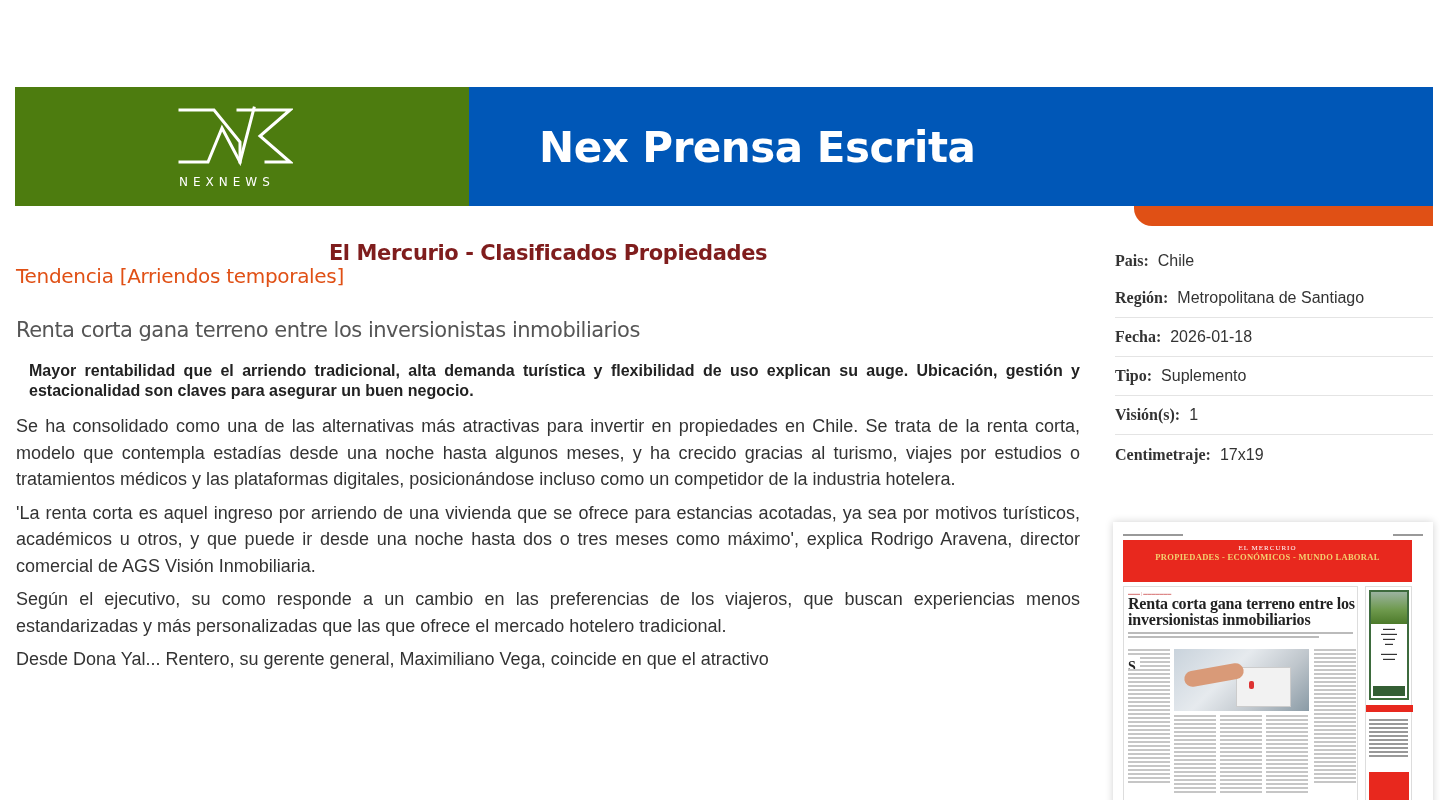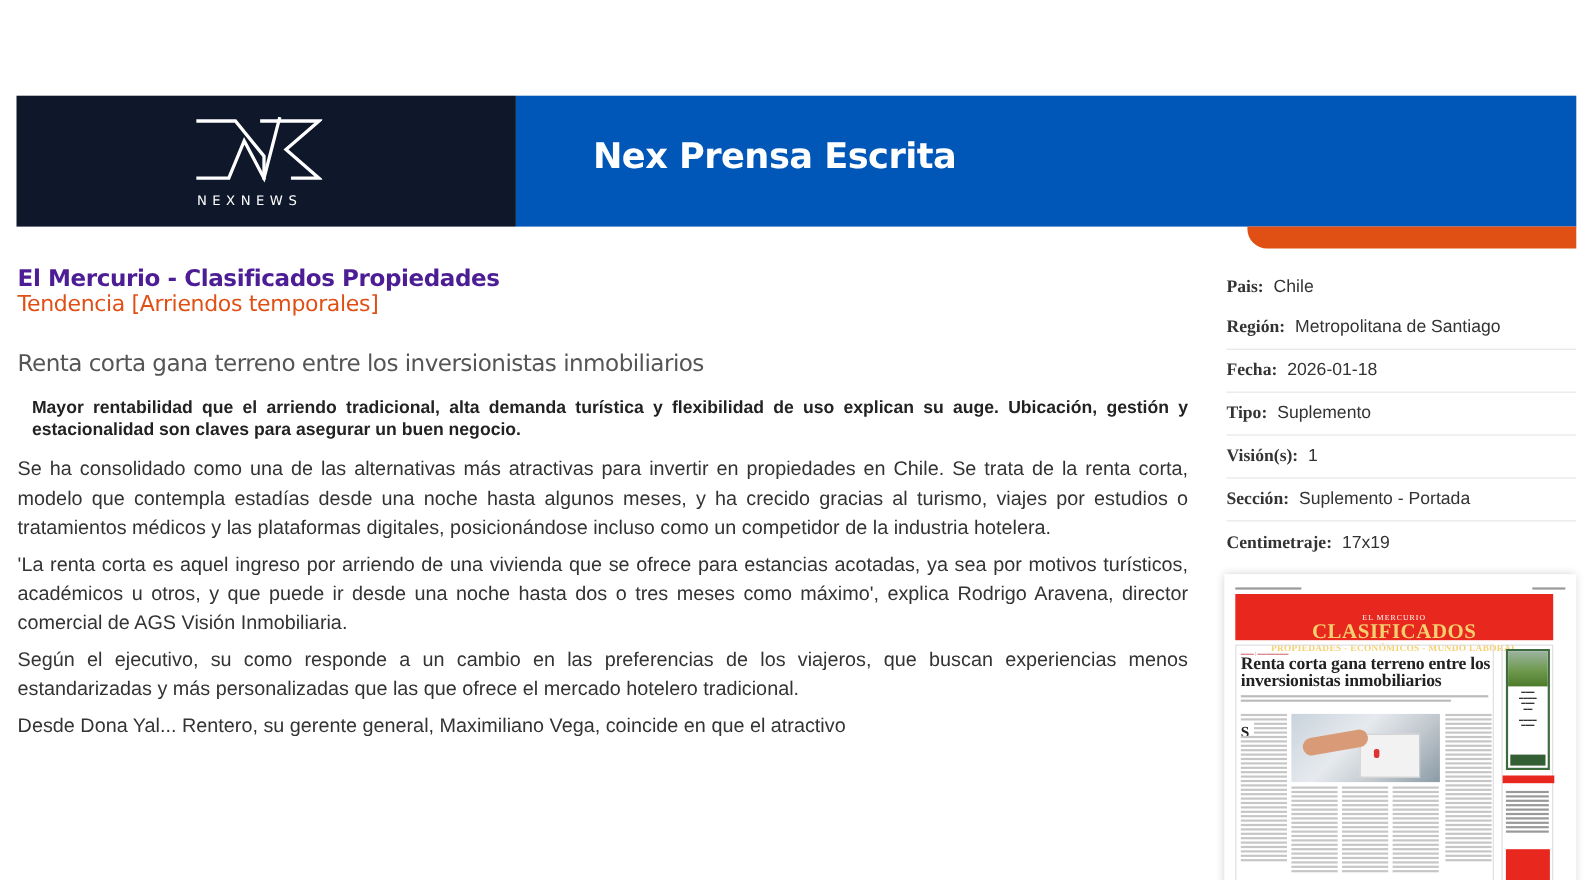--- a/index.html
+++ b/index.html
@@ -1,50 +1,50 @@
 <!DOCTYPE html>
 <html><head>
   <meta charset="utf-8">
   <style>
     * { box-sizing: border-box; margin: 0; padding: 0; }
     html, body { width: 1440px; height: 800px; overflow: hidden; background: #ffffff; }
     body { font-family: "Liberation Sans", sans-serif; color: #333; position: relative; }
 
     
     .header { position: absolute; left: 15px; top: 87px; width: 1418px; height: 119px; display: flex; }
-    .header-logo { width: 454px; height: 119px; background: #0f172a; position: relative; }
+    .header-logo { width: 454px; height: 119px; background: #4d7c0f; position: relative; }
     .header-title-band { flex: 1; height: 119px; background: #0057b7; position: relative; }
-    .header-title { position: absolute; left: 70px; top: 36px; color: #fff; font-family: "DejaVu Sans", sans-serif; font-weight: bold; font-size: 32px; letter-spacing: -0.5px; }
+    .header-title { position: absolute; left: 70px; top: 36px; color: #fff; font-family: "DejaVu Sans", sans-serif; font-weight: bold; font-size: 42px; letter-spacing: -0.5px; }
     .header-tab { position: absolute; left: 1134px; top: 206px; width: 299px; height: 20px; background: #e05015; border-bottom-left-radius: 18px; }
 
     .logo-mark { position: absolute; left: 163px; top: 19px; width: 115px; height: 60px; }
     .logo-word { position: absolute; left: 164px; top: 88px; color: #fff; font-size: 12px; letter-spacing: 5px; font-family: "DejaVu Sans", sans-serif; }
 
     
     .main { position: absolute; left: 16px; top: 240px; width: 1064px; }
-    .source-title { color: #4c1d95; font-family: "DejaVu Sans", sans-serif; font-weight: bold; font-size: 21px; letter-spacing: -0.4px; line-height: 26px; }
+    .source-title { color: #7f1d1d; font-family: "DejaVu Sans", sans-serif; font-weight: bold; font-size: 21px; letter-spacing: -0.4px; line-height: 26px; text-align: center; }
     .source-sub { color: #e05015; font-family: "DejaVu Sans", sans-serif; font-size: 20px; line-height: 20px; letter-spacing: -0.3px; }
     .headline { margin-top: 30px; color: #555; font-family: "DejaVu Sans", sans-serif; font-size: 21px; letter-spacing: -0.5px; line-height: 28px; }
     .lead { margin-top: 17px; font-weight: bold; font-size: 16px; line-height: 20px; color: #222; text-align: justify; margin-left: 13px; }
     .para { margin-top: 12px; font-size: 18px; line-height: 26.5px; color: #333; text-align: justify; }
     .para + .para { margin-top: 7px; }
 
     
     .meta { position: absolute; left: 1115px; top: 243px; width: 318px; }
     .meta-row { height: 39px; display: flex; align-items: center; font-size: 16px; color: #333; border-bottom: 1px solid #e4e4e4; }
     .meta-row:first-child { border-bottom: none; height: 36px; }
     .meta-row:last-child { border-bottom: none; }
     .meta-label { font-weight: bold; margin-right: 9px; font-family: Liberation Serif, serif; }
 
     
     .thumb { position: absolute; left: 1113px; top: 522px; width: 320px; height: 290px; background: #fff; box-shadow: 0 0 8px rgba(0,0,0,0.18); overflow: hidden; }
     .thumb-topline { position: absolute; top: 12px; left: 10px; right: 10px; height: 3px; display: flex; justify-content: space-between; }
     .thumb-topline span { display: block; height: 2px; background: #999; }
     .thumb-banner { position: absolute; left: 10px; top: 18px; width: 289px; height: 42px; background: #e8281e; text-align: center; color: #f4d070; font-family: "Liberation Serif", serif; }
-    .tb-small { font-size: 7px; color: #fff; padding-top: 18px; letter-spacing: 1px; }
+    .tb-small { font-size: 7px; color: #fff; padding-top: 4px; letter-spacing: 1px; }
     .tb-big { font-size: 19px; font-weight: bold; line-height: 18px; letter-spacing: 0.5px; }
     .tb-sub { font-size: 8.5px; font-weight: bold; letter-spacing: 0.3px; }
     .thumb-article { position: absolute; left: 10px; top: 64px; width: 235px; height: 230px; border: 1px solid #ddd; }
     .ta-kicker { position: absolute; left: 4px; top: 4px; font-size: 4px; color: #d88; }
     .ta-head { position: absolute; left: 4px; top: 9px; font-family: "Liberation Serif", serif; font-weight: bold; font-size: 16px; line-height: 16px; color: #222; letter-spacing: -0.2px; }
     .ta-lines { position: absolute; left: 4px; right: 4px; top: 45px; }
     .tl { height: 2px; background: #bbb; margin-bottom: 2px; }
     .ta-photo { position: absolute; left: 50px; top: 62px; width: 135px; height: 62px; background: linear-gradient(135deg, #c9d3dc 0%, #e6eaee 40%, #bfc6cc 70%, #8a9ba6 100%); }
     .ta-photo .bldg { position: absolute; right: 18px; top: 18px; width: 55px; height: 40px; background: #f2f2f2; border: 1px solid #ccc; }
     .ta-photo .hand { position: absolute; left: 10px; top: 18px; width: 60px; height: 16px; background: #d99a78; border-radius: 8px; transform: rotate(-10deg); }
@@ -112,37 +112,32 @@
   </div>
   <div class="meta-row">
     <span class="meta-label">Tipo:</span>
     <span class="meta-value">Suplemento</span>
   </div>
   <div class="meta-row">
     <span class="meta-label">Visión(s):</span>
     <span class="meta-value">1</span>
   </div>
   <div class="meta-row">
-    <span class="meta-label">Sección:</span>
-    <span class="meta-value">Suplemento - Portada</span>
-  </div>
-  <div class="meta-row">
     <span class="meta-label">Centimetraje:</span>
     <span class="meta-value">17x19</span>
   </div>
 </div>
 
 <div class="thumb">
   <div class="thumb-topline">
     <span style="width:60px"></span>
       <span style="width:30px"></span>
   </div>
   <div class="thumb-banner">
     <div class="tb-small">EL MERCURIO</div>
-    <div class="tb-big">CLASIFICADOS</div>
     <div class="tb-sub">PROPIEDADES - ECONÓMICOS - MUNDO LABORAL</div>
   </div>
   <div class="thumb-article">
     <div class="ta-kicker">▬▬▬ | ▬▬▬▬▬▬▬</div>
     <div class="ta-head">Renta corta gana terreno entre los inversionistas inmobiliarios</div>
     <div class="ta-lines">
       <div class="tl" style="width:100%"></div>
       <div class="tl" style="width:85%"></div>
     </div>
     <div class="ta-dropcap">S</div>

